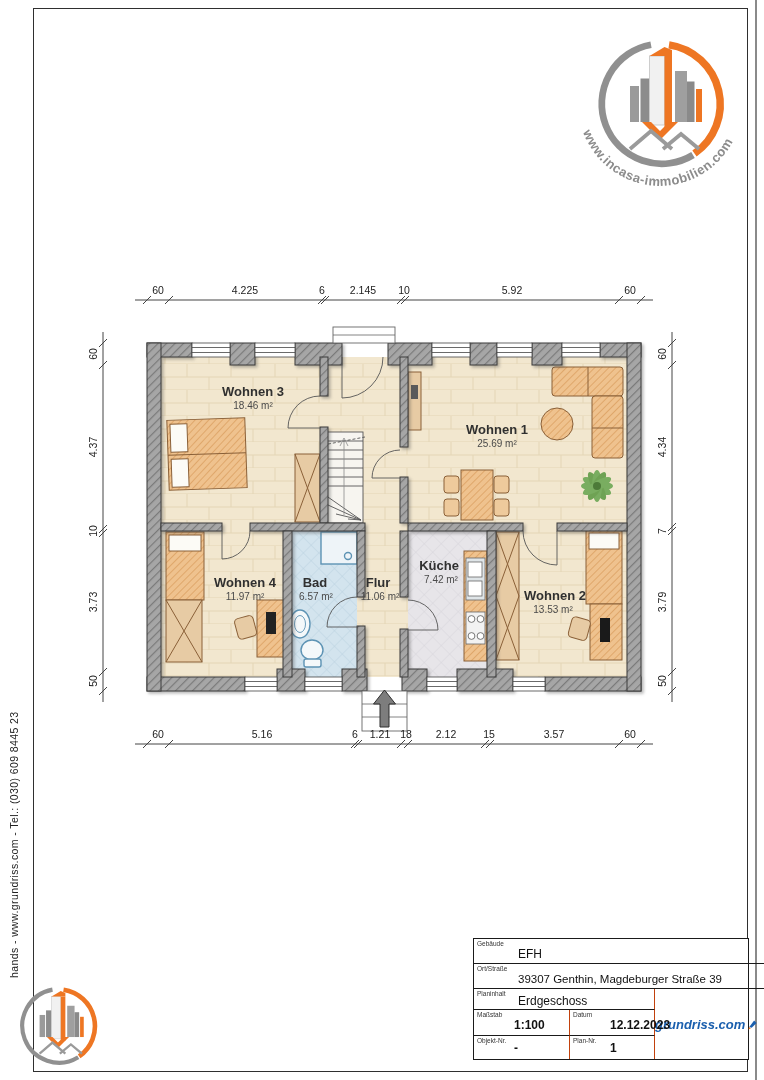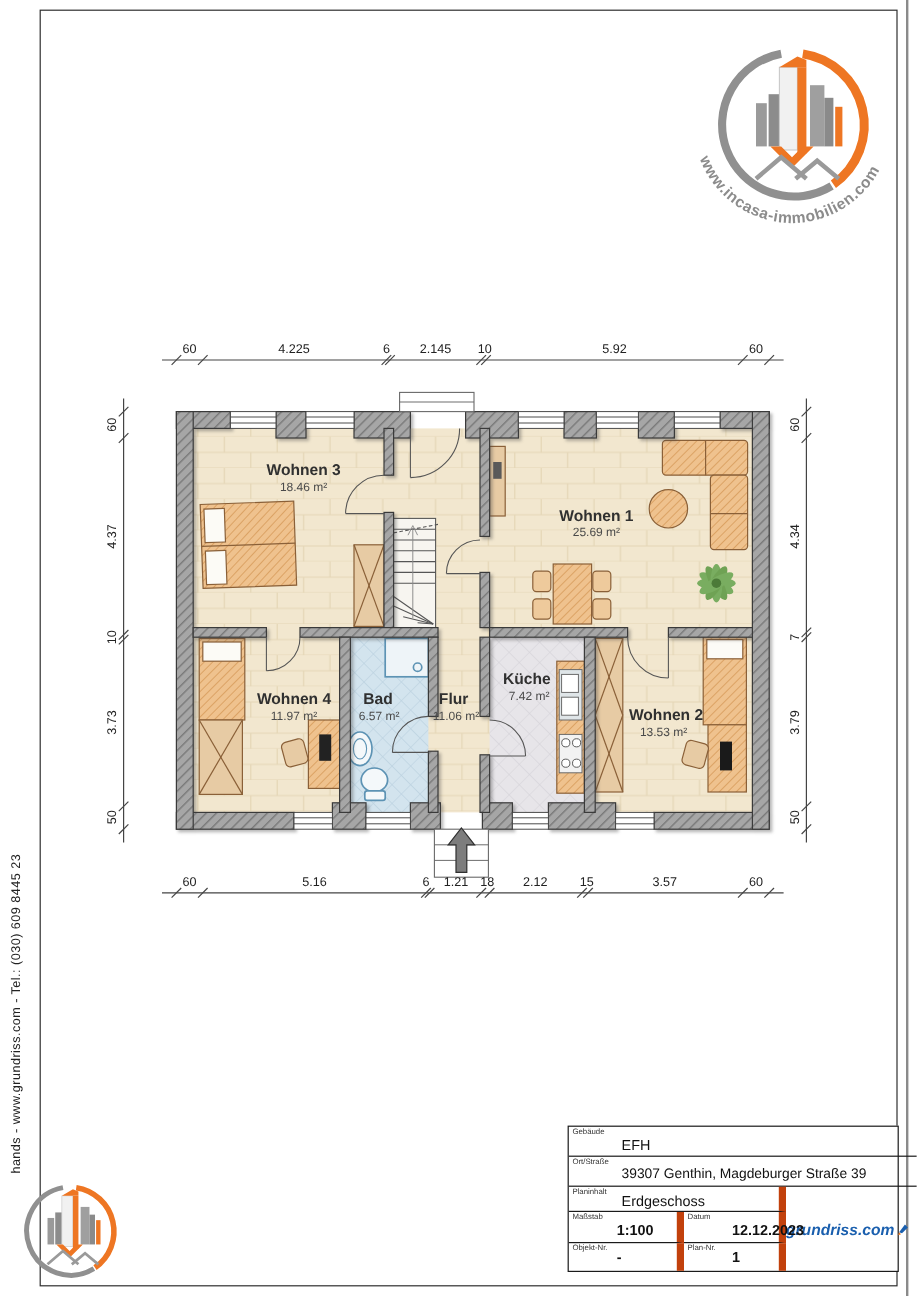--- a/index.html
+++ b/index.html
@@ -18,21 +18,21 @@
   .logo-bl{position:absolute;left:12px;top:980px;}
   
   .plan-svg{position:absolute;left:0;top:0;}
   
   .tblock{position:absolute;left:473px;top:938px;width:276px;height:122px;
      border:1.6px solid #1a1a1a;background:#fff;box-sizing:border-box;
      display:grid;grid-template-columns:96px 85px 1fr;
      grid-template-rows:25px 25px 21px 26px 1fr;}
   .tb-cell{position:relative;box-sizing:border-box;}
   .bb{border-bottom:1px solid #1a1a1a;}
-  .br{border-right:6px solid #c2410c;}
+  .br{border-right:1px solid #c2410c;}
   .c13{grid-column:1/4;} .c12{grid-column:1/3;}
   .tb-label{position:absolute;top:1px;left:3px;font-size:6.5px;color:#333;}
   .tb-value{display:block;padding:8px 0 0 44px;font-size:12px;color:#111;white-space:nowrap;}
   .tb-value.sm{padding-left:40px;font-weight:bold;}
   .v-tight{padding-top:9px;font-size:11.5px;}
   .gr-box{grid-column:3;grid-row:3/6;display:flex;flex-direction:row;
           align-items:center;justify-content:center;gap:14px;}
   .gr-logo{font-style:italic;font-weight:700;font-size:13px;color:#1a5fae;
            display:flex;align-items:center;gap:1px;white-space:nowrap;}
   .gr-micro{width:58px;height:3px;background:#a9c4dd;border-radius:1px;}

